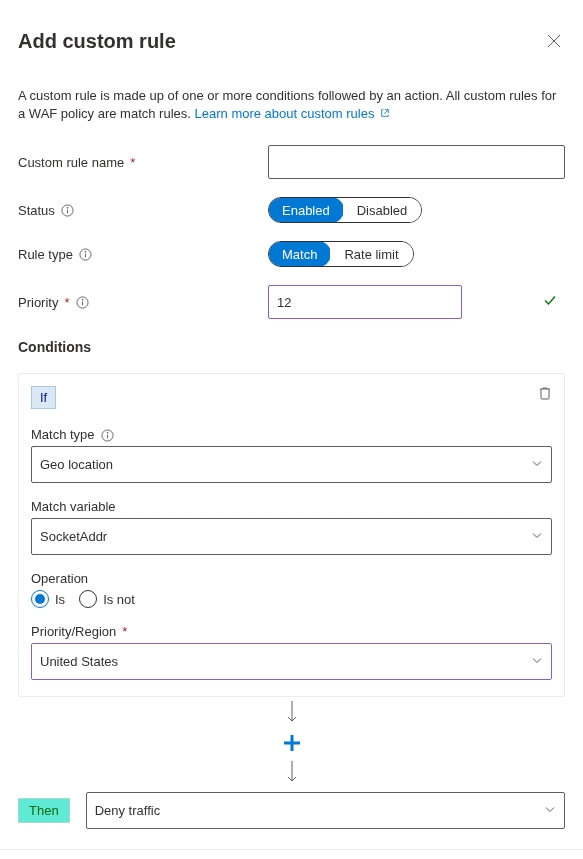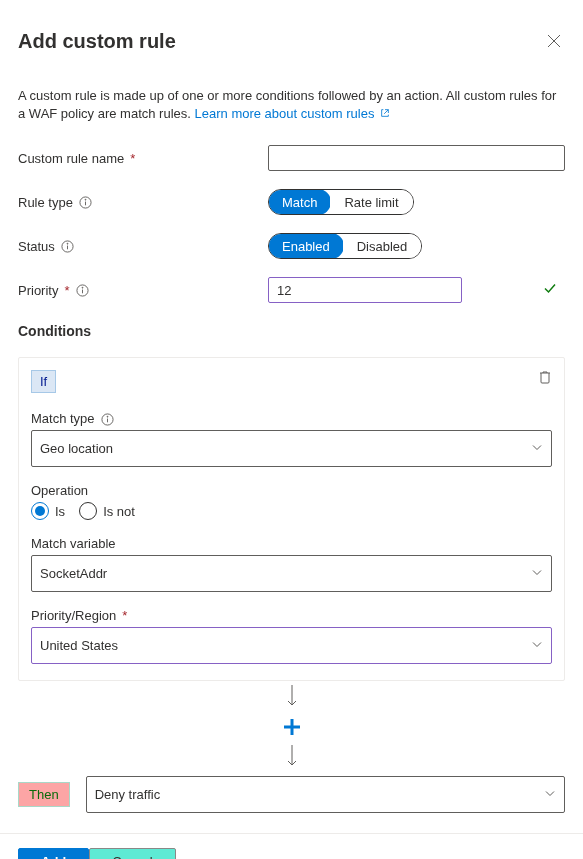--- a/index.html
+++ b/index.html
@@ -16,21 +16,21 @@
     .close-btn { cursor: pointer; padding: 4px; color: #605e5c; }
     .close-btn svg { width: 14px; height: 14px; stroke: currentColor; }
     .description { font-size: 13px; color: #323130; line-height: 1.4; margin-bottom: 22px; }
     .link { color: #0078d4; text-decoration: none; }
     .link svg { width: 10px; height: 10px; margin-left: 2px; vertical-align: baseline; }
     .form-row { display: flex; align-items: center; margin-bottom: 18px; min-height: 26px; }
     .form-label { width: 250px; flex-shrink: 0; font-size: 13px; color: #323130; display: flex; align-items: center; gap: 6px; }
     .req { color: #a4262c; }
     .info-icon { width: 13px; height: 13px; color: #605e5c; }
     .text-input {
-      flex: 1; height: 26px; border: 1px solid #605e5c; border-radius: 2px; padding: 0 8px;
+      flex: 1; height: 34px; border: 1px solid #605e5c; border-radius: 2px; padding: 0 8px;
       font-size: 13px; font-family: inherit; color: #323130;
     }
     .priority-input { border-color: #8661c5; }
     .priority-wrap { flex: 1; position: relative; }
     .priority-wrap .check { position: absolute; right: 8px; top: 50%; transform: translateY(-50%); color: #107c10; }
     .pill-group {
       display: inline-flex; border: 1px solid #323130; border-radius: 14px; overflow: hidden;
       height: 26px; align-items: stretch;
     }
     .pill { padding: 0 14px; display: flex; align-items: center; font-size: 13px; cursor: pointer; background: #fff; }
@@ -60,21 +60,21 @@
       display: flex; align-items: center; justify-content: center;
     }
     .radio-circle.checked { border-color: #0078d4; }
     .radio-dot { width: 10px; height: 10px; background: #0078d4; border-radius: 50%; }
     .flow-arrow { text-align: center; color: #605e5c; padding: 4px 0; }
     .flow-arrow svg { width: 10px; height: 24px; }
     .add-btn { text-align: center; padding: 2px 0; }
     .add-btn svg { width: 18px; height: 18px; color: #0078d4; cursor: pointer; }
     .then-row { display: flex; gap: 16px; align-items: center; margin-bottom: 20px; }
     .then-badge {
-      background: #fca5a5; border: 1px solid #a8d8c8; padding: 4px 10px; font-size: 13px; color: #0b6a0b;
+      background: #5eead4; border: 1px solid #a8d8c8; padding: 4px 10px; font-size: 13px; color: #0b6a0b;
     }
     .then-row .select { flex: 1; }
     .footer {
       border-top: 1px solid #edebe9; padding: 14px 18px; display: flex; 
     }
     .btn {
       height: 26px; padding: 0 22px; font-size: 13px; font-family: inherit; cursor: pointer;
       border-radius: 2px; display: flex; align-items: center;
     }
     .btn-primary { background: #0078d4; color: #fff; border: 1px solid #0078d4; font-weight: 600; }
@@ -110,45 +110,45 @@
   <div class="form-row">
     <div class="form-label">
       <span>Custom rule name</span>
         <span class="req">*</span>
     </div>
     <input class="text-input" type="text" value="" style="">
   </div>
 
   <div class="form-row">
     <div class="form-label">
+      <span>Status</span>
+      <svg class="info-icon" viewBox="0 0 14 14" fill="none" stroke="currentColor" stroke-width="1">
+          <circle cx="7" cy="7" r="6"></circle>
+          <line x1="7" y1="6" x2="7" y2="10"></line>
+          <circle cx="7" cy="4" r="0.5" fill="currentColor"></circle>
+        </svg>
+    </div>
+    <div class="pill-group">
+      <div class="pill active">Enabled</div>
+      <div class="pill">Disabled</div>
+    </div>
+  </div>
+
+  <div class="form-row">
+    <div class="form-label">
       <span>Rule type</span>
       <svg class="info-icon" viewBox="0 0 14 14" fill="none" stroke="currentColor" stroke-width="1">
           <circle cx="7" cy="7" r="6"></circle>
           <line x1="7" y1="6" x2="7" y2="10"></line>
           <circle cx="7" cy="4" r="0.5" fill="currentColor"></circle>
         </svg>
     </div>
     <div class="pill-group">
       <div class="pill active">Match</div>
       <div class="pill">Rate limit</div>
-    </div>
-  </div>
-
-  <div class="form-row">
-    <div class="form-label">
-      <span>Status</span>
-      <svg class="info-icon" viewBox="0 0 14 14" fill="none" stroke="currentColor" stroke-width="1">
-          <circle cx="7" cy="7" r="6"></circle>
-          <line x1="7" y1="6" x2="7" y2="10"></line>
-          <circle cx="7" cy="4" r="0.5" fill="currentColor"></circle>
-        </svg>
-    </div>
-    <div class="pill-group">
-      <div class="pill active">Enabled</div>
-      <div class="pill">Disabled</div>
     </div>
   </div>
 
   <div class="form-row">
     <div class="form-label">
       <span>Priority</span>
         <span class="req">*</span>
       <svg class="info-icon" viewBox="0 0 14 14" fill="none" stroke="currentColor" stroke-width="1">
           <circle cx="7" cy="7" r="6"></circle>
           <line x1="7" y1="6" x2="7" y2="10"></line>
@@ -179,20 +179,30 @@
       <div class="field-label">
         <span>Match type</span>
         <svg class="info-icon" viewBox="0 0 14 14" fill="none" stroke="currentColor" stroke-width="1">
             <circle cx="7" cy="7" r="6"></circle>
             <line x1="7" y1="6" x2="7" y2="10"></line>
             <circle cx="7" cy="4" r="0.5" fill="currentColor"></circle>
           </svg>
       </div>
       <div class="select">
         <span>Geo location</span>
+        <span class="chevron"><svg class="chev-svg" viewBox="0 0 12 12" fill="none" stroke="currentColor" stroke-width="1">
+              <path d="M2 4l4 4 4-4"></path>
+            </svg></span>
+      </div>
+    </div>
+
+    <div class="field-group">
+      <div class="field-label">Match variable</div>
+      <div class="select">
+        <span>SocketAddr</span>
         <span class="chevron"><svg class="chev-svg" viewBox="0 0 12 12" fill="none" stroke="currentColor" stroke-width="1">
               <path d="M2 4l4 4 4-4"></path>
             </svg></span>
       </div>
     </div>
 
     <div class="field-group">
       <div class="field-label">Operation</div>
       <div class="radio-row">
         <div class="radio-item">
@@ -201,30 +211,20 @@
             </div>
           <span>Is</span>
         </div>
         <div class="radio-item">
           <div class="radio-circle"></div>
           <span>Is not</span>
         </div>
       </div>
     </div>
 
-    <div class="field-group">
-      <div class="field-label">Match variable</div>
-      <div class="select">
-        <span>SocketAddr</span>
-        <span class="chevron"><svg class="chev-svg" viewBox="0 0 12 12" fill="none" stroke="currentColor" stroke-width="1">
-              <path d="M2 4l4 4 4-4"></path>
-            </svg></span>
-      </div>
-    </div>
-
     <div class="field-group" style="margin-bottom:4px;">
       <div class="field-label">
         <span>Priority/Region</span>
           <span class="req">*</span>
       </div>
       <div class="select purple">
         <span>United States</span>
         <span class="chevron"><svg class="chev-svg" viewBox="0 0 12 12" fill="none" stroke="currentColor" stroke-width="1">
               <path d="M2 4l4 4 4-4"></path>
             </svg></span>

